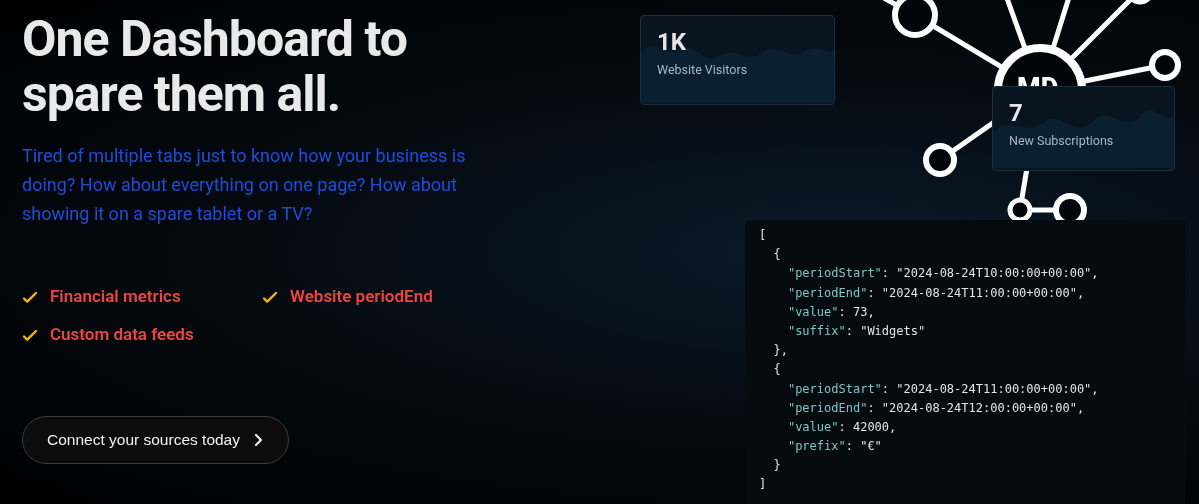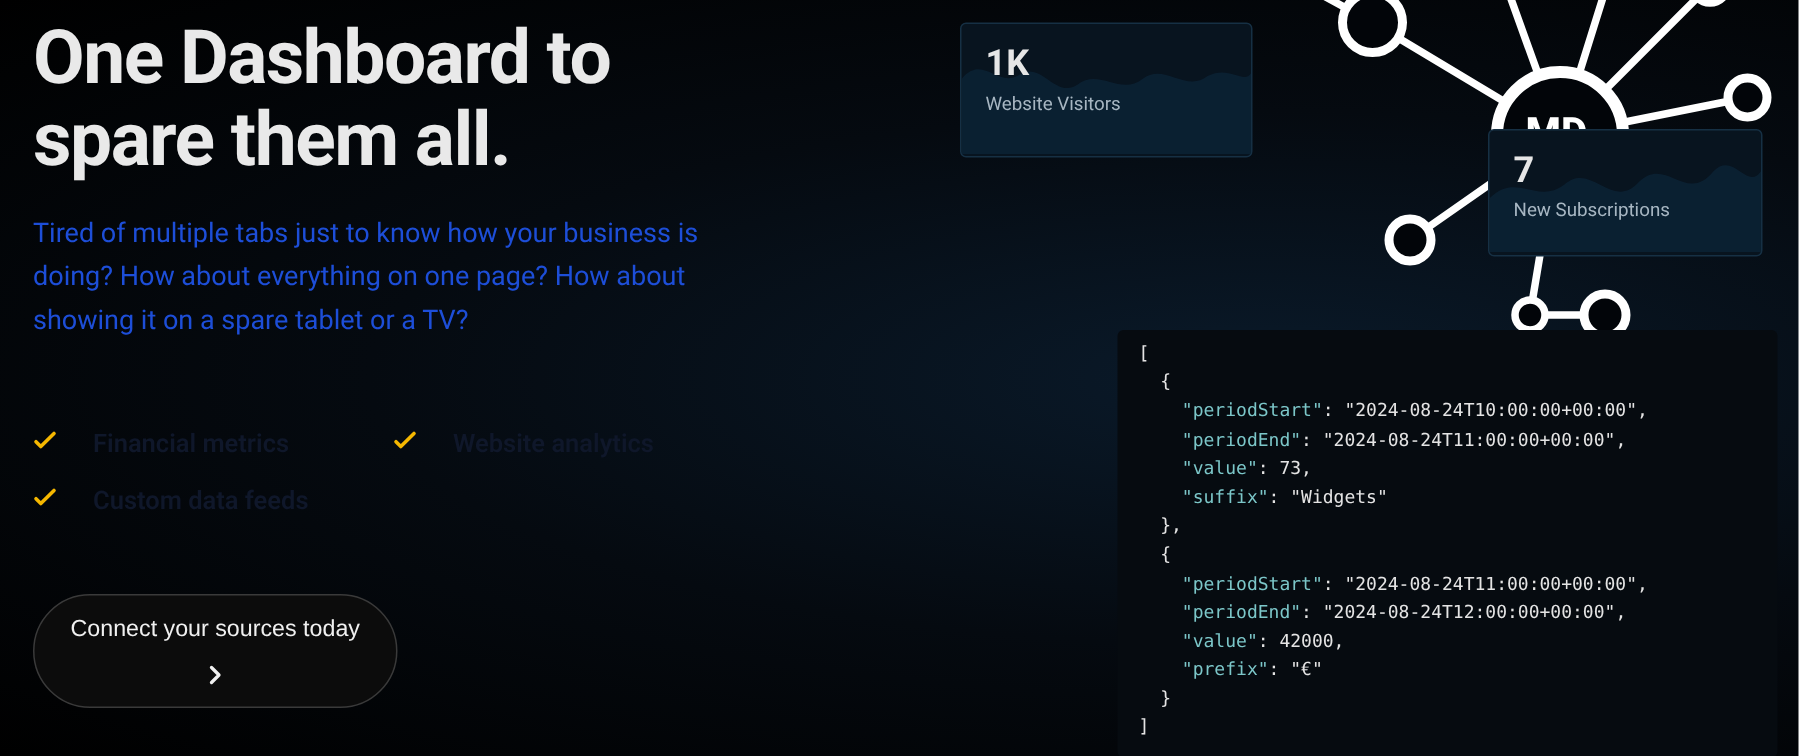--- a/index.html
+++ b/index.html
@@ -33,48 +33,47 @@
     max-width: 470px;
   }
   .features {
     margin-top: 58px;
     display: grid;
     grid-template-columns: 240px 240px;
     row-gap: 18px;
   }
   .feature {
     display: flex;
-    align-items: flex-start;
-    gap: 24px;
+    align-items: flex-end;
+    gap: 12px;
     font-size: 17px;
     font-weight: 600;
-    color: #0f172a;
+    color: #ef4444;
   }
   .check {
     width: 16px; height: 16px;
     display: inline-flex;
     align-items: center;
     justify-content: center;
   }
   .check svg { display: block; }
 
   .cta {
-    margin-top: 52px;
+    margin-top: 72px;
     display: inline-flex;
     align-items: center;
     gap: 14px;
     padding: 14px 24px;
     border: 1px solid #3a3a3a;
     border-radius: 999px;
     background: #0c0c0c;
     color: #f0f0f0;
     font-size: 15.5px;
     font-weight: 500;
     cursor: pointer;
-    flex-direction: column;
   }
   .cta .arrow svg { display: block; }
 
   
   .right {
     position: absolute;
     left: 620px;
     top: 0;
     width: 600px;
     height: 504px;
@@ -155,21 +154,21 @@
           </svg>
       </span>
       <span>Financial metrics</span>
     </div>
     <div class="feature">
       <span class="check">
         <svg width="16" height="16" viewBox="0 0 16 16">
             <path d="M2 8.5l3.2 3.2L14 3" stroke="#f5b700" stroke-width="2.4" fill="none" stroke-linecap="round" stroke-linejoin="round"></path>
           </svg>
       </span>
-      <span>Website analytics</span>
+      <span>Website periodEnd</span>
     </div>
     <div class="feature">
       <span class="check">
         <svg width="16" height="16" viewBox="0 0 16 16">
             <path d="M2 8.5l3.2 3.2L14 3" stroke="#f5b700" stroke-width="2.4" fill="none" stroke-linecap="round" stroke-linejoin="round"></path>
           </svg>
       </span>
       <span>Custom data feeds</span>
     </div>
   </div>

